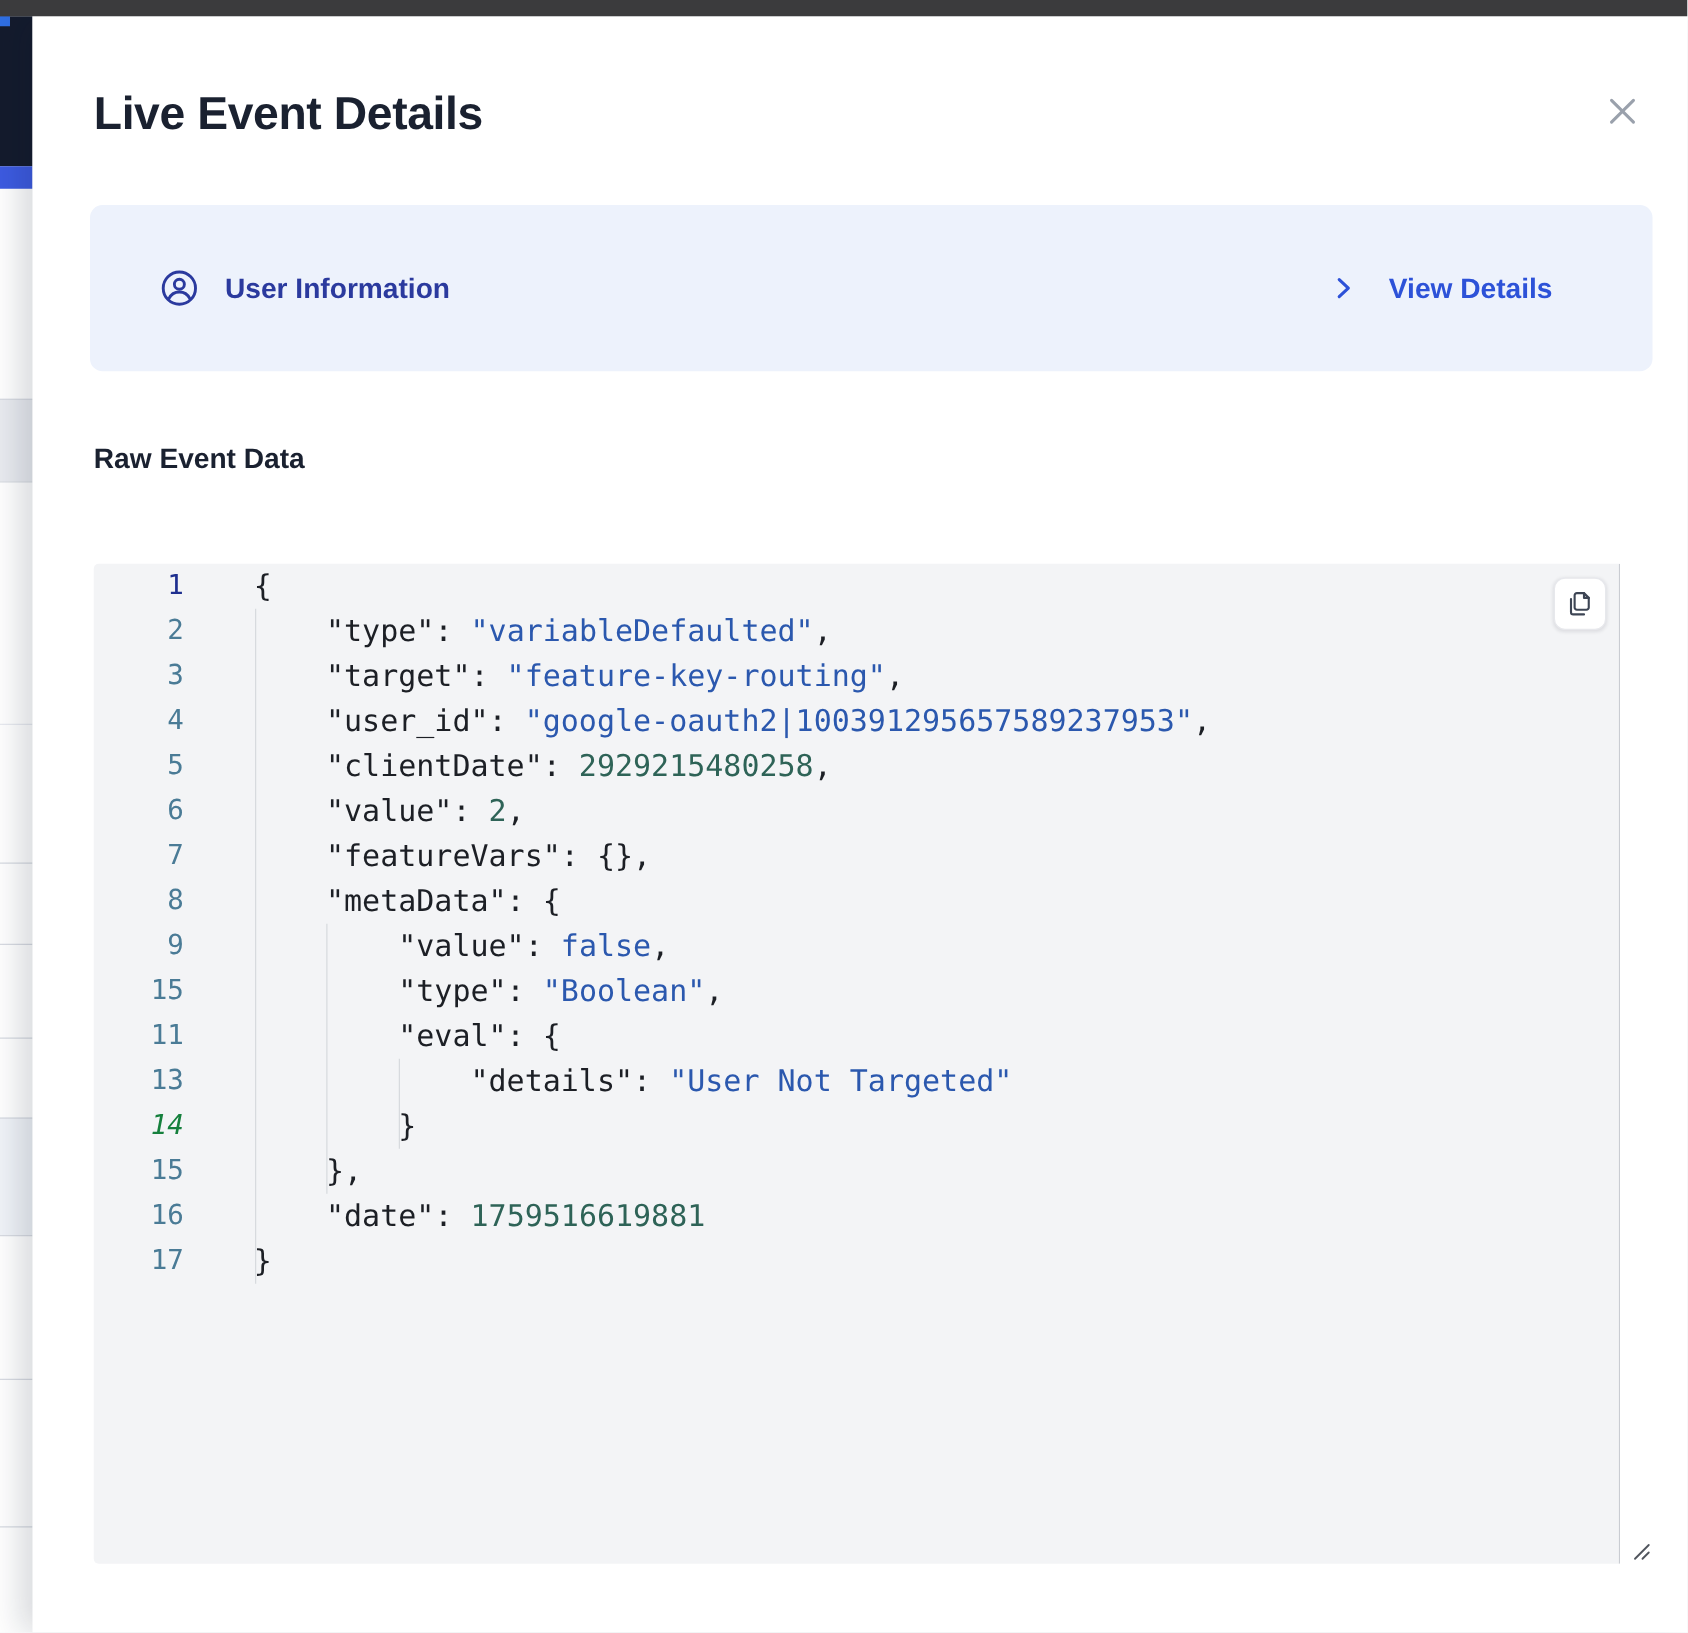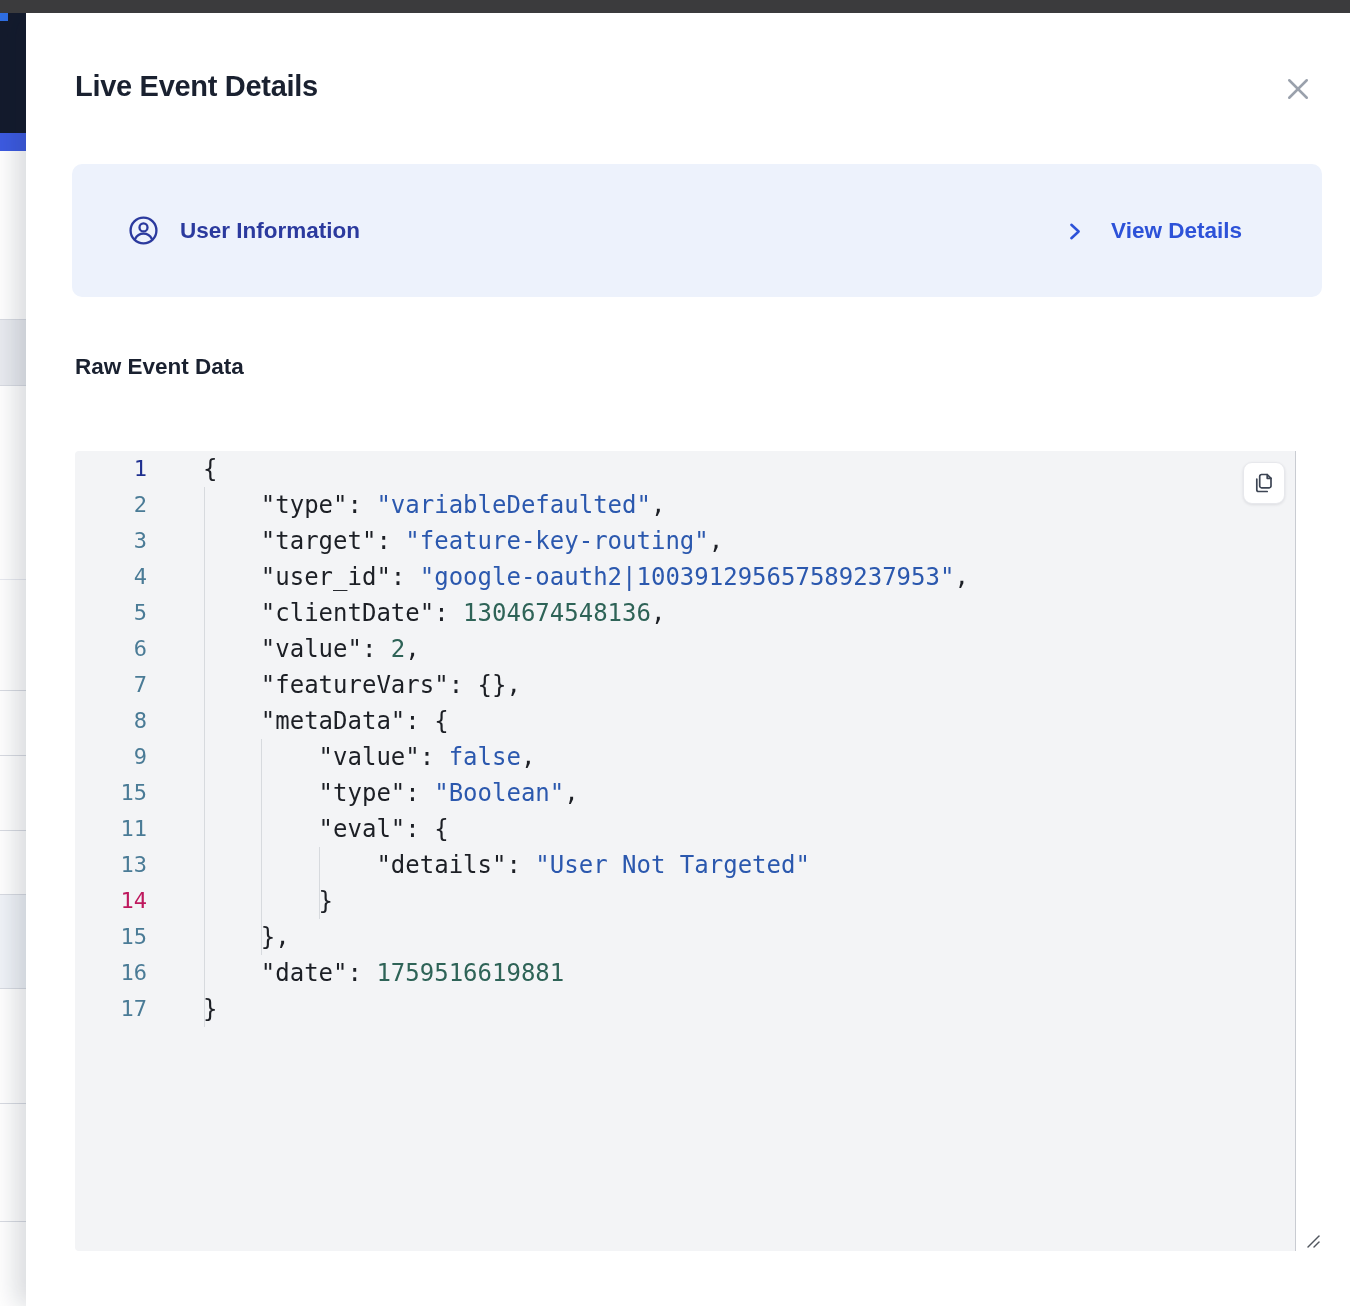--- a/index.html
+++ b/index.html
@@ -22,37 +22,37 @@
   .bg-line.faint{background:#e8eaf0;}
 
   
   .modal{
     position:absolute;left:26px;top:13px;width:1324px;height:1293px;
     background:#ffffff;z-index:10;
     box-shadow:-10px 0 24px rgba(15,23,42,.16);
   }
   .modal-title{
     position:absolute;left:49px;top:57px;
-    font-size:29px;font-weight:700;color:#1a2130;letter-spacing:-.3px;
+    font-size:37px;font-weight:700;color:#1a2130;letter-spacing:-.3px;
   }
   .close-btn{
     position:absolute;left:1255px;top:59px;width:34px;height:34px;
     display:flex;align-items:center;justify-content:center;cursor:pointer;background:none;border:none;padding:0;
   }
 
   
   .user-banner{
     position:absolute;left:46px;top:151px;width:1250px;height:133px;
     background:#edf2fc;border-radius:10px;
     display:flex;align-items:center;justify-content:space-between;
     padding:0 80px 0 56px;box-sizing:border-box;
   }
   .banner-left{display:flex;align-items:center;gap:21px;}
   .banner-label{font-size:22.5px;font-weight:600;color:#2b3a9e;}
-  .banner-action{display:flex;align-items:flex-end;gap:24px;cursor:pointer;background:none;border:none;padding:0;}
+  .banner-action{display:flex;align-items:center;gap:24px;cursor:pointer;background:none;border:none;padding:0;}
   .banner-action-label{font-size:22.5px;font-weight:600;color:#2d52d8;}
 
   
   .section-heading{
     position:absolute;left:49px;top:341px;
     font-size:22.5px;font-weight:700;color:#1a2130;
   }
   .code-block{
     position:absolute;left:49px;top:438px;width:1220px;height:800px;
     background:#f3f4f6;border-right:1px solid #c9ccd2;border-radius:4px 0 0 4px;
@@ -163,21 +163,21 @@
         <div class="code-row">
           <div class="ln" style="color: rgb(74, 123, 150);">3</div>
           <div class="lc">    <span class="tok-key" style="color: rgb(28, 31, 37);">"target"</span><span class="tok-punc" style="color: rgb(28, 31, 37);">: </span><span class="tok-str" style="color: rgb(43, 88, 174);">"feature-key-routing"</span><span class="tok-punc" style="color: rgb(28, 31, 37);">,</span></div>
         </div>
         <div class="code-row">
           <div class="ln" style="color: rgb(74, 123, 150);">4</div>
           <div class="lc">    <span class="tok-key" style="color: rgb(28, 31, 37);">"user_id"</span><span class="tok-punc" style="color: rgb(28, 31, 37);">: </span><span class="tok-str" style="color: rgb(43, 88, 174);">"google-oauth2|100391295657589237953"</span><span class="tok-punc" style="color: rgb(28, 31, 37);">,</span></div>
         </div>
         <div class="code-row">
           <div class="ln" style="color: rgb(74, 123, 150);">5</div>
-          <div class="lc">    <span class="tok-key" style="color: rgb(28, 31, 37);">"clientDate"</span><span class="tok-punc" style="color: rgb(28, 31, 37);">: </span><span class="tok-num" style="color: rgb(46, 99, 87);">1304674548136</span><span class="tok-punc" style="color: rgb(28, 31, 37);">,</span></div>
+          <div class="lc">    <span class="tok-key" style="color: rgb(28, 31, 37);">"clientDate"</span><span class="tok-punc" style="color: rgb(28, 31, 37);">: </span><span class="tok-num" style="color: rgb(46, 99, 87);">2929215480258</span><span class="tok-punc" style="color: rgb(28, 31, 37);">,</span></div>
         </div>
         <div class="code-row">
           <div class="ln" style="color: rgb(74, 123, 150);">6</div>
           <div class="lc">    <span class="tok-key" style="color: rgb(28, 31, 37);">"value"</span><span class="tok-punc" style="color: rgb(28, 31, 37);">: </span><span class="tok-num" style="color: rgb(46, 99, 87);">2</span><span class="tok-punc" style="color: rgb(28, 31, 37);">,</span></div>
         </div>
         <div class="code-row">
           <div class="ln" style="color: rgb(74, 123, 150);">7</div>
           <div class="lc">    <span class="tok-key" style="color: rgb(28, 31, 37);">"featureVars"</span><span class="tok-punc" style="color: rgb(28, 31, 37);">: </span><span class="tok-punc" style="color: rgb(28, 31, 37);">{},</span></div>
         </div>
         <div class="code-row">
@@ -194,21 +194,21 @@
         </div>
         <div class="code-row">
           <div class="ln" style="color: rgb(74, 123, 150);">11</div>
           <div class="lc">        <span class="tok-key" style="color: rgb(28, 31, 37);">"eval"</span><span class="tok-punc" style="color: rgb(28, 31, 37);">: </span><span class="tok-punc" style="color: rgb(28, 31, 37);">{</span></div>
         </div>
         <div class="code-row">
           <div class="ln" style="color: rgb(74, 123, 150); text-align: right;">13</div>
           <div class="lc">            <span class="tok-key" style="color: rgb(28, 31, 37);">"details"</span><span class="tok-punc" style="color: rgb(28, 31, 37);">: </span><span class="tok-str" style="color: rgb(43, 88, 174);">"User Not Targeted"</span></div>
         </div>
         <div class="code-row">
-          <div class="ln" style="color: #be185d;">14</div>
+          <div class="ln" style="color: #15803d; font-style: italic;">14</div>
           <div class="lc">        <span class="tok-punc" style="color: rgb(28, 31, 37);">}</span></div>
         </div>
         <div class="code-row">
           <div class="ln" style="color: rgb(74, 123, 150);">15</div>
           <div class="lc">    <span class="tok-punc" style="color: rgb(28, 31, 37);">},</span></div>
         </div>
         <div class="code-row">
           <div class="ln" style="color: rgb(74, 123, 150);">16</div>
           <div class="lc">    <span class="tok-key" style="color: rgb(28, 31, 37);">"date"</span><span class="tok-punc" style="color: rgb(28, 31, 37);">: </span><span class="tok-num" style="color: rgb(46, 99, 87);">1759516619881</span></div>
         </div>

